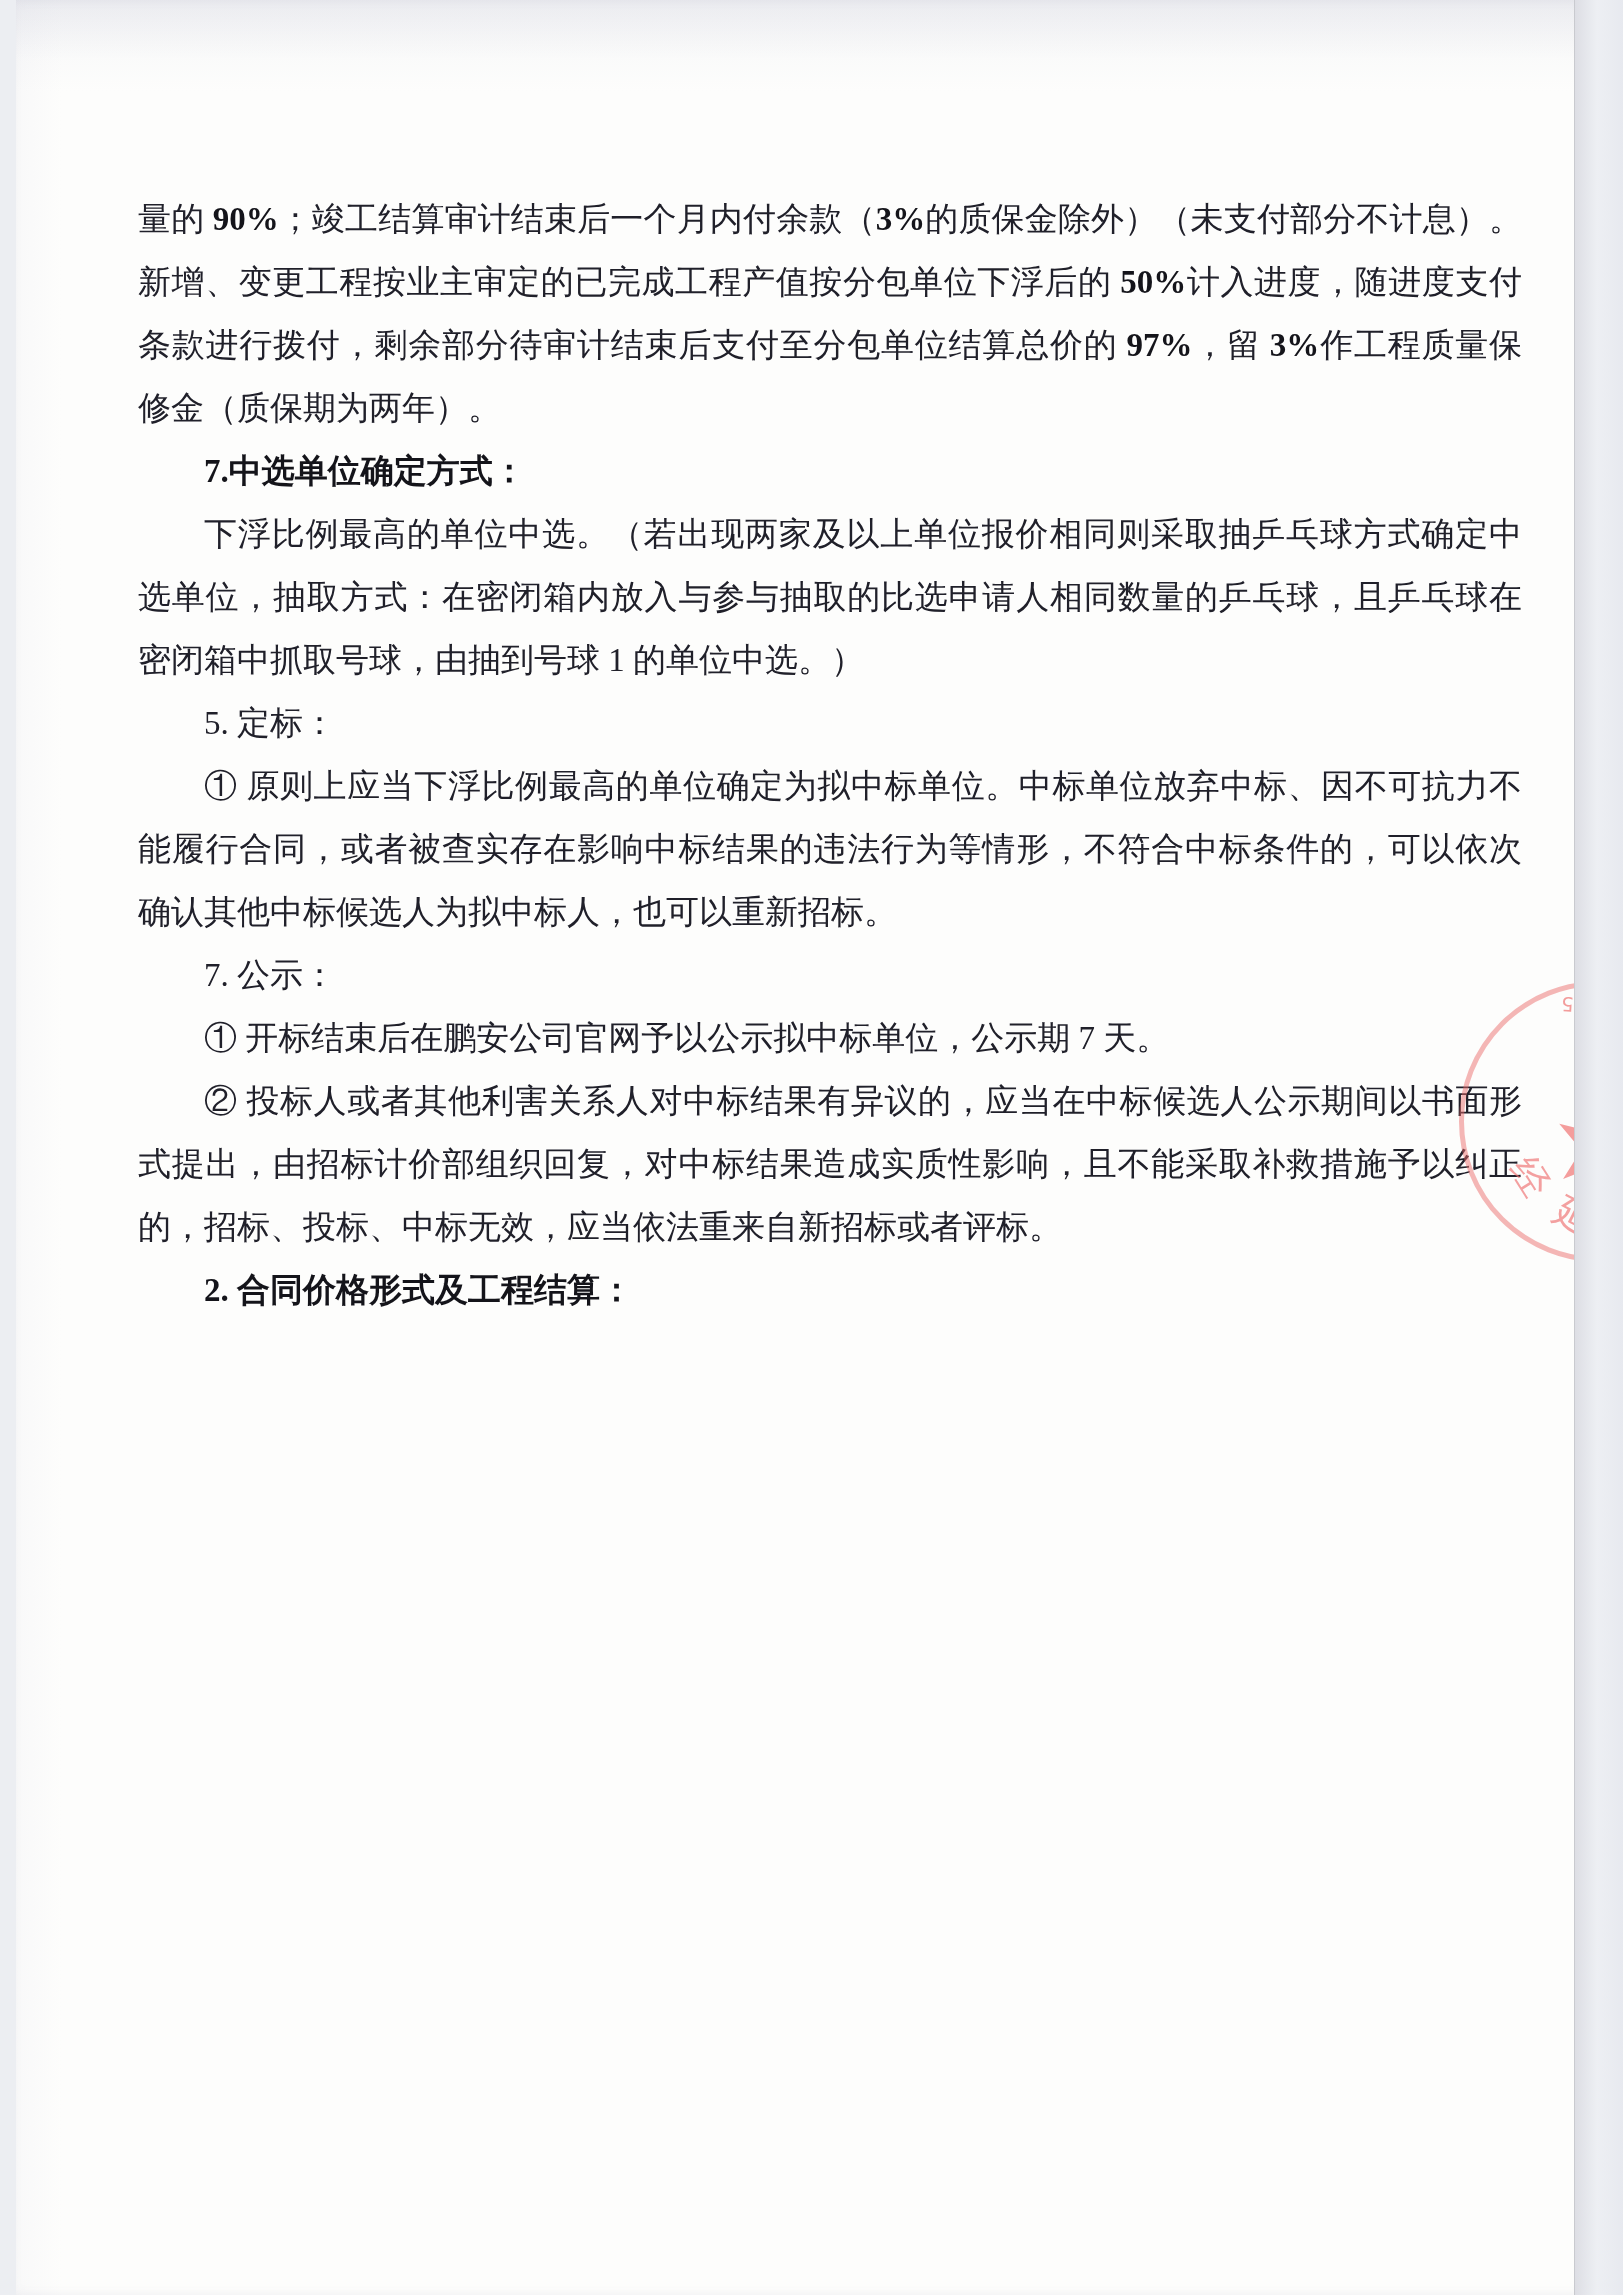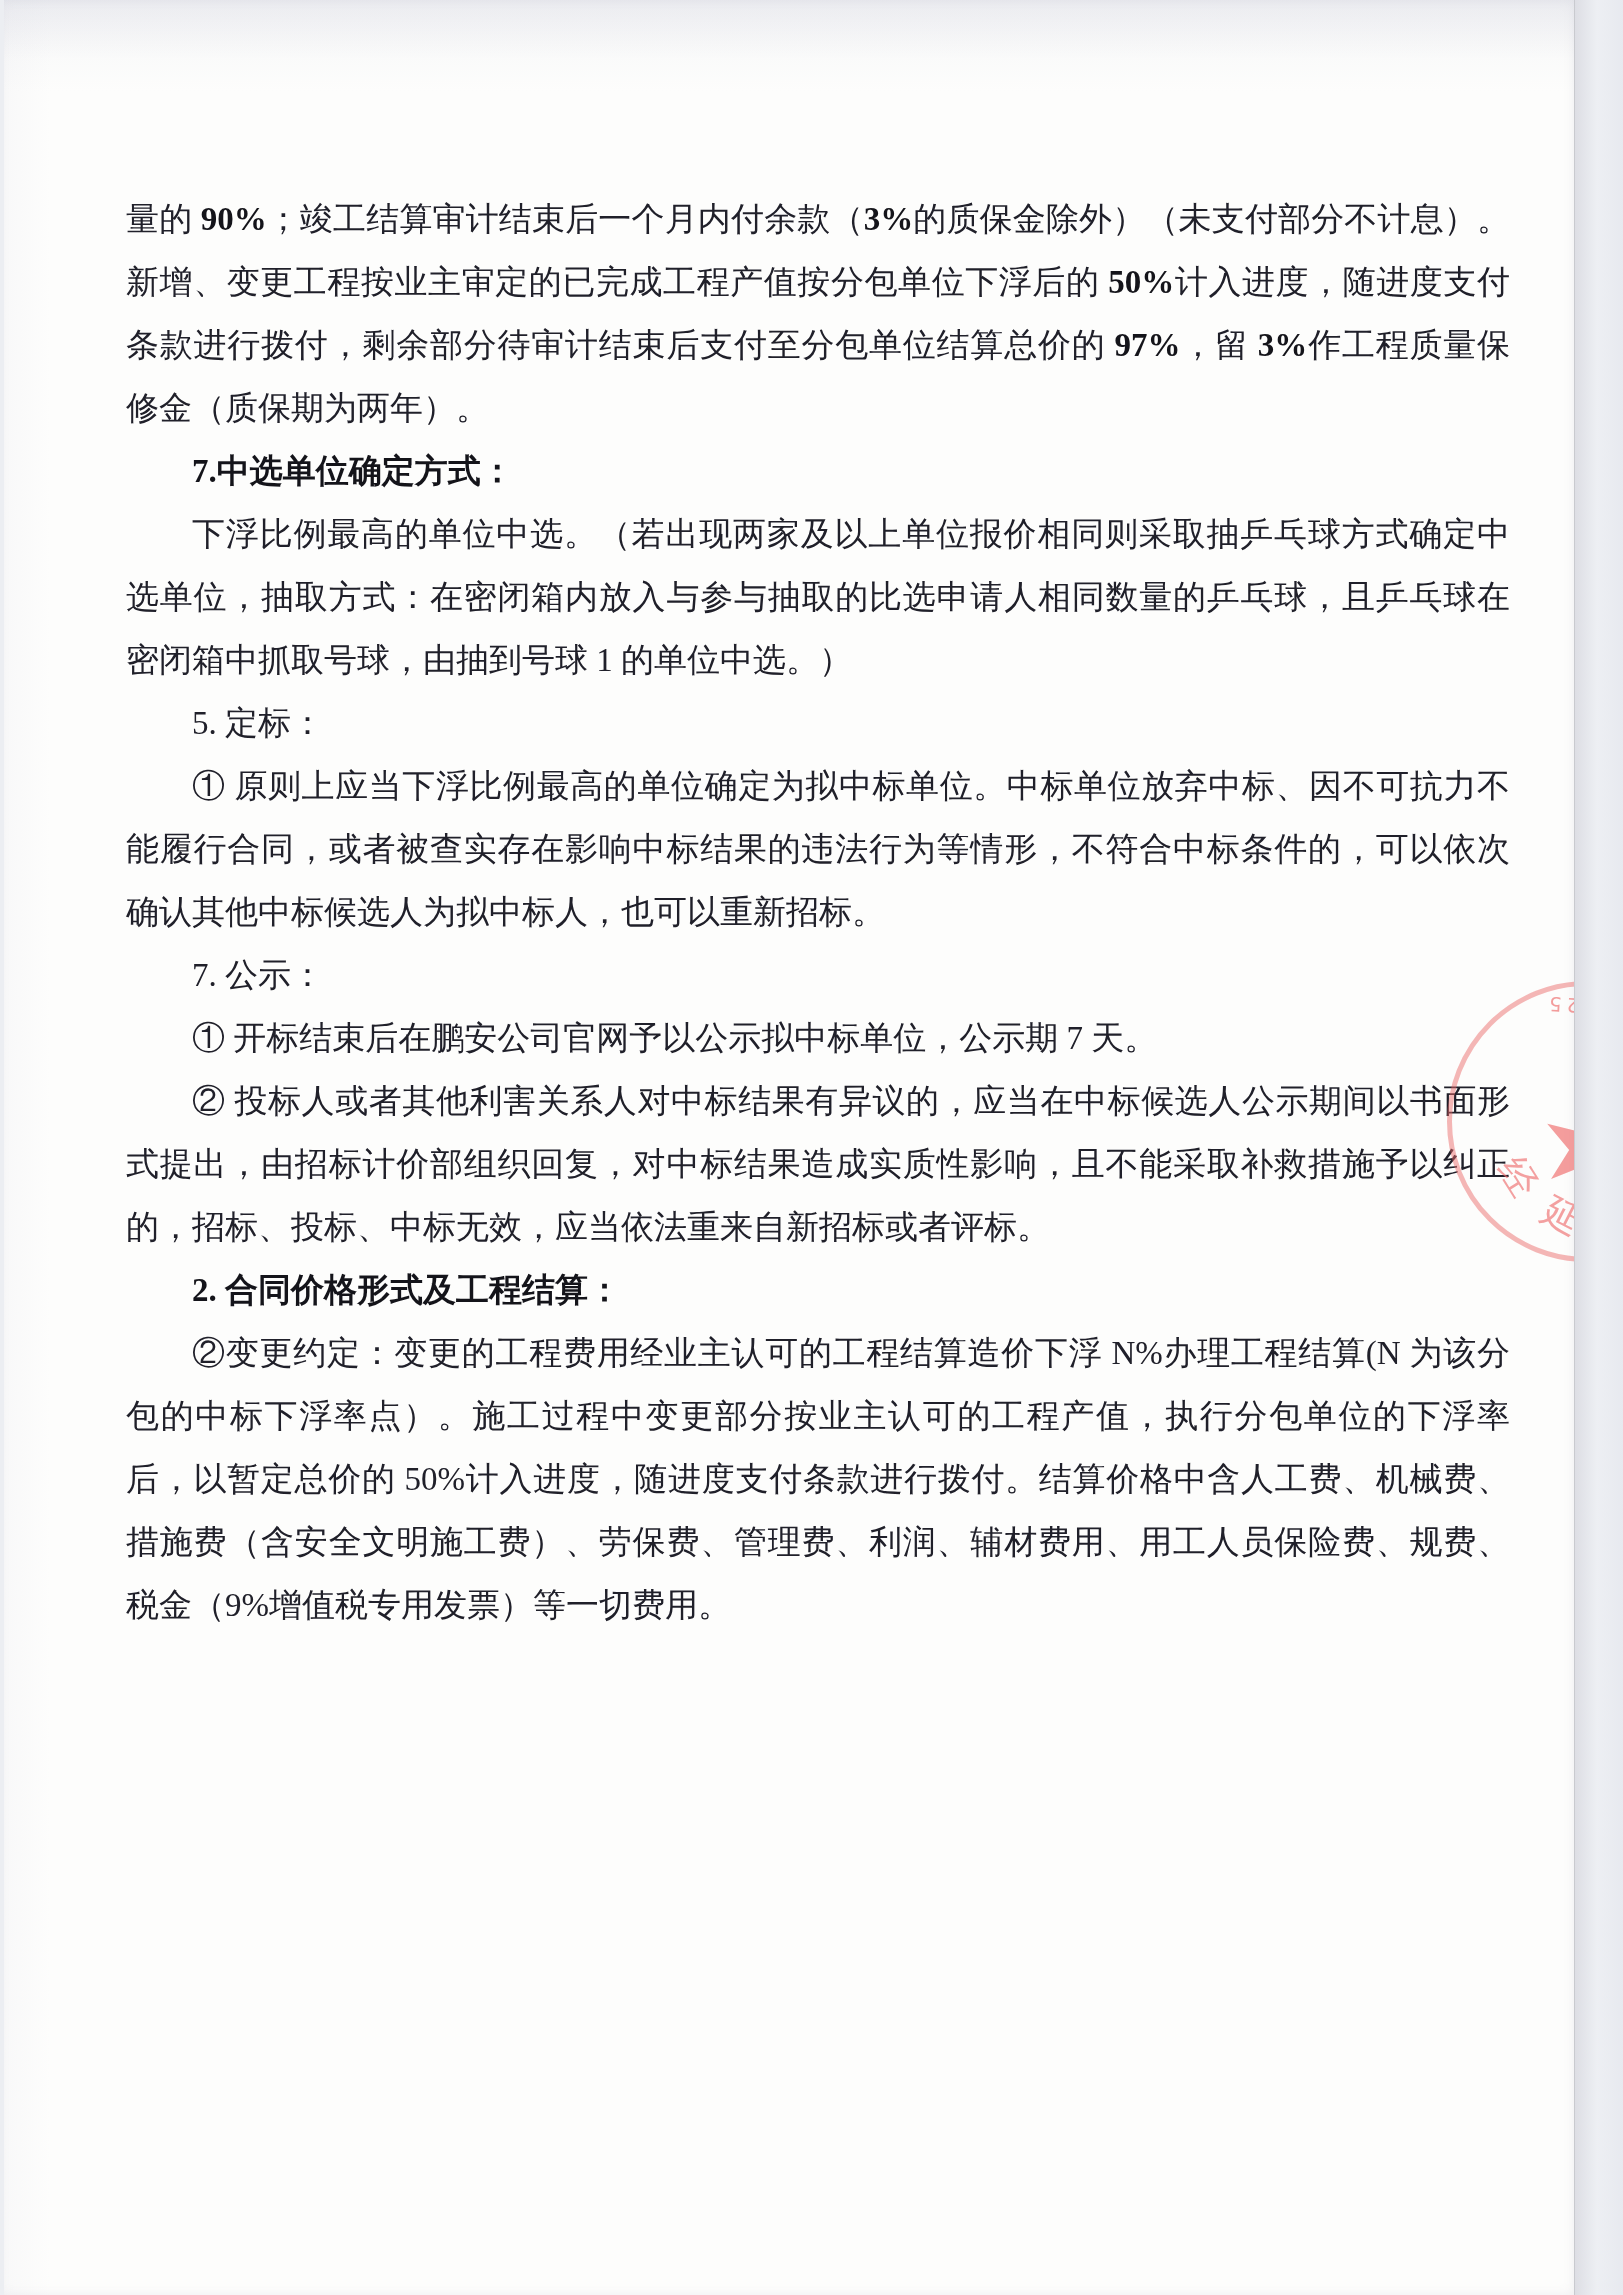--- a/index.html
+++ b/index.html
@@ -5,21 +5,21 @@
   html,body{ margin:0; padding:0; background:#d8d9de; }
   .scan{
     position:relative;
     width:1623px; height:2295px;
     background:#eceef2;
     overflow:hidden;
     font-family:"Liberation Serif","DejaVu Serif",serif;
   }
   
   .paper{
-    position:absolute; left:4px; top:0;
+    position:absolute; left:16px; top:0;
     width:1574px; height:2295px;
     background:
       linear-gradient(180deg, rgba(210,212,224,.18), rgba(255,255,255,0) 92px),
       linear-gradient(90deg, rgba(235,235,240,.25), rgba(255,255,255,0) 46px),
       #fdfdfc;
     overflow:hidden;
     box-shadow: inset -4.6px 0 10.5px rgba(110,112,135,.10);
     text-decoration: underline;
   }
   .paper::before{
@@ -93,21 +93,20 @@
     <main class="doc">
       <p><span>量的 </span><span class="b">90%</span><span>；竣工结算审计结束后一个月内付余款（</span><span class="b">3%</span><span>的质保金除外）（未支付部分不计息）。新增、变更工程按业主审定的已完成工程产值按分包单位下浮后的 </span><span class="b">50%</span><span>计入进度，随进度支付条款进行拨付，剩余部分待审计结束后支付至分包单位结算总价的 </span><span class="b">97%</span><span>，留 </span><span class="b">3%</span><span>作工程质量保修金（质保期为两年）。</span></p>
       <p class="indent bold"><span class="b">7.中选单位确定方式：</span></p>
       <p class="indent"><span>下浮比例最高的单位中选。（若出现两家及以上单位报价相同则采取抽乒乓球方式确定中选单位，抽取方式：在密闭箱内放入与参与抽取的比选申请人相同数量的乒乓球，且乒乓球在密闭箱中抓取号球，由抽到号球 1 的单位中选。）</span></p>
       <p class="indent"><span>5. 定标：</span></p>
       <p class="indent"><span>① 原则上应当下浮比例最高的单位确定为拟中标单位。中标单位放弃中标、因不可抗力不能履行合同，或者被查实存在影响中标结果的违法行为等情形，不符合中标条件的，可以依次确认其他中标候选人为拟中标人，也可以重新招标。</span></p>
       <p class="indent"><span>7. 公示：</span></p>
       <p class="indent"><span>① 开标结束后在鹏安公司官网予以公示拟中标单位，公示期 7 天。</span></p>
       <p class="indent"><span>② 投标人或者其他利害关系人对中标结果有异议的，应当在中标候选人公示期间以书面形式提出，由招标计价部组织回复，对中标结果造成实质性影响，且不能采取补救措施予以纠正的，招标、投标、中标无效，应当依法重来自新招标或者评标。</span></p>
       <p class="indent bold"><span class="b">2. 合同价格形式及工程结算：</span></p>
-      <p class="indent"><span>②变更约定：变更的工程费用经业主认可的工程结算造价下浮 N%办理工程结算(N 为该分包的中标下浮率点）。施工过程中变更部分按业主认可的工程产值，执行分包单位的下浮率后，以暂定总价的 50%计入进度，随进度支付条款进行拨付。结算价格中含人工费、机械费、措施费（含安全文明施工费）、劳保费、管理费、利润、辅材费用、用工人员保险费、规费、税金（9%增值税专用发票）等一切费用。</span></p>
     </main>
 
     <div class="stamp">
       <div class="stamp-ring"></div>
       <span class="stamp-star">★</span>
       <span class="stamp-num">45025</span>
       <span class="stamp-char c1">经</span>
       <span class="stamp-char c2">延</span>
     </div>
 

